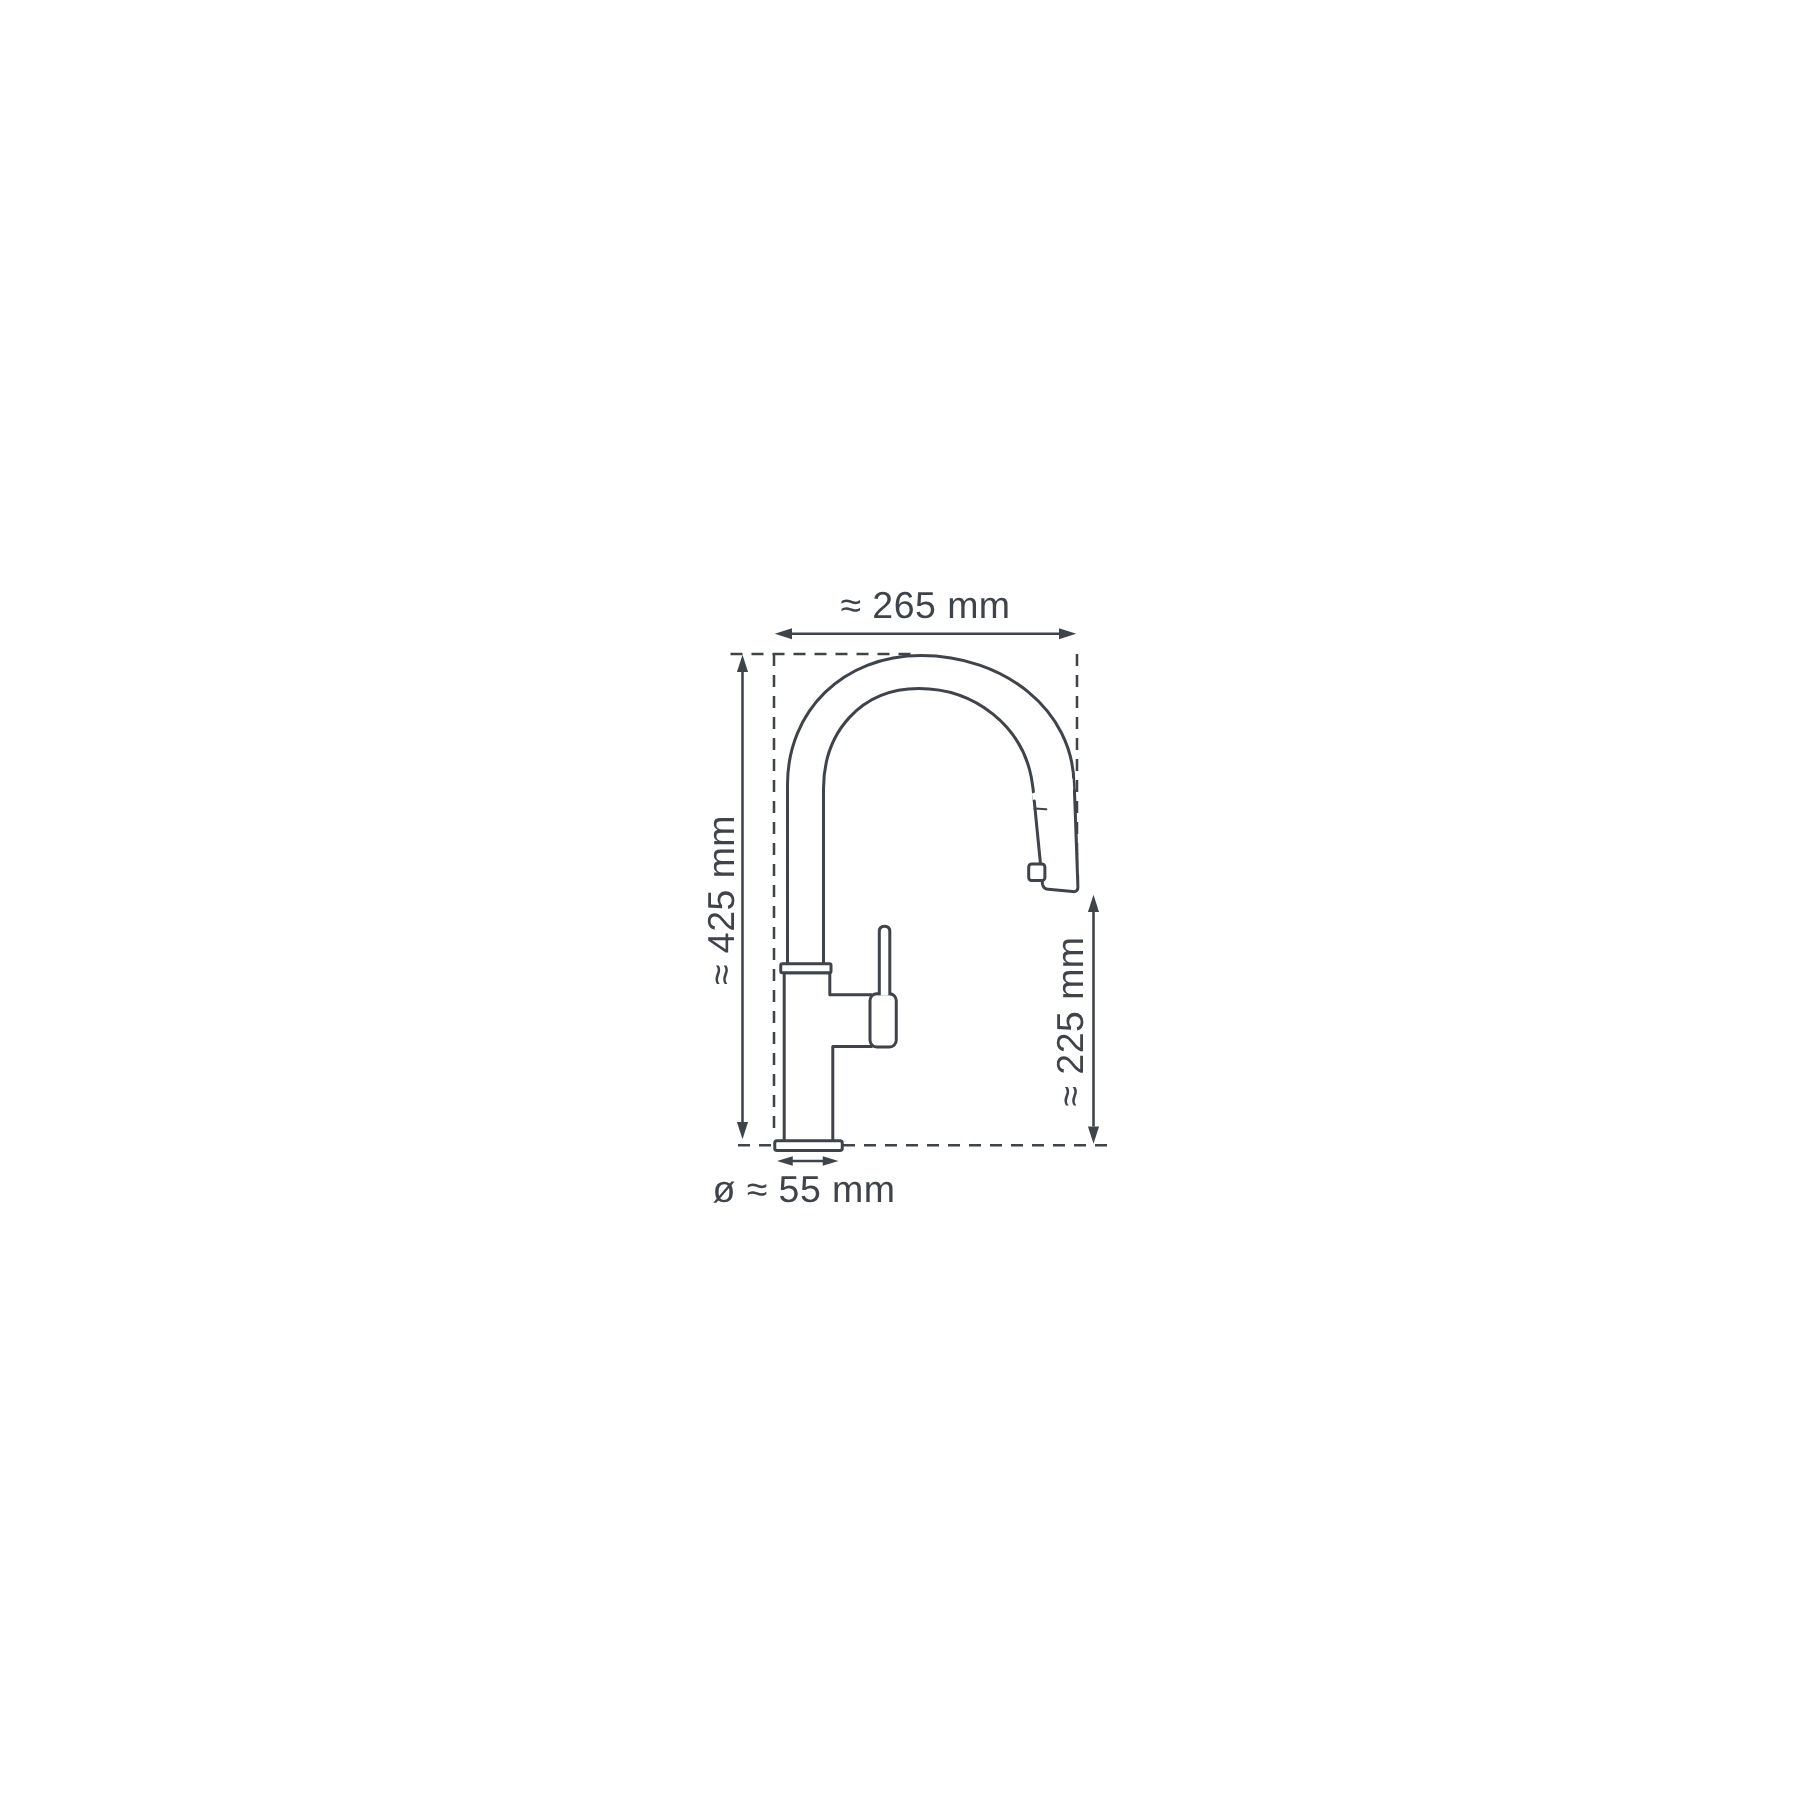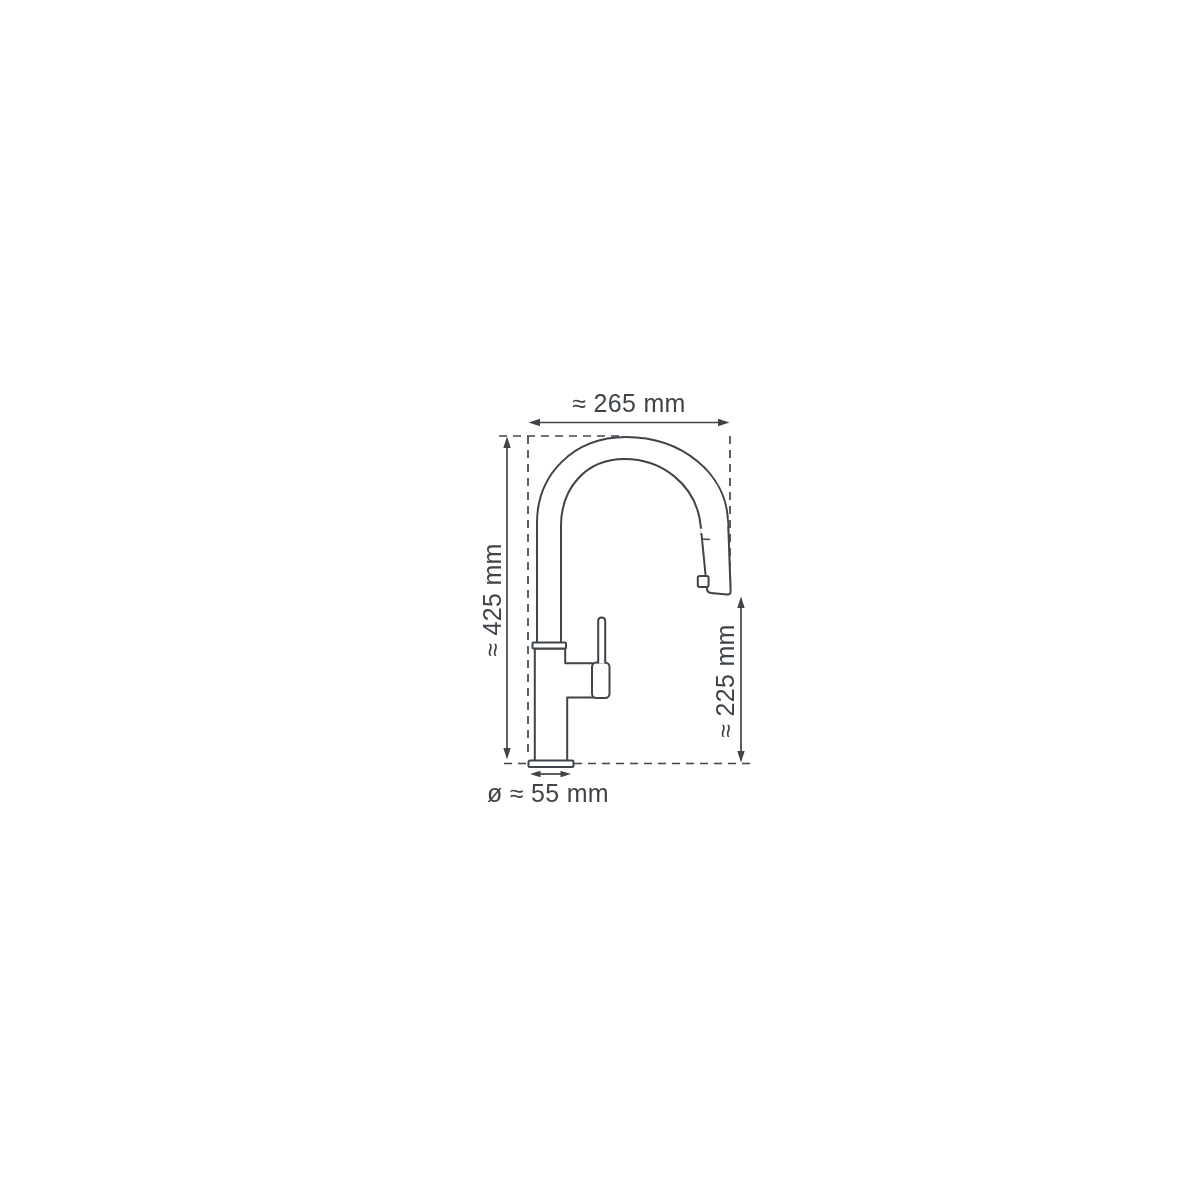--- a/index.html
+++ b/index.html
@@ -3,21 +3,21 @@
 <meta charset="utf-8">
 <style>
   :root { --ink: #3e4449; --bg: #ffffff; }
   html, body { margin: 0; padding: 0; }
   body {
     width: 1200px; height: 1200px;
     background: var(--bg);
     font-family: "Liberation Sans", sans-serif;
     overflow: hidden;
   }
-  .canvas { position: relative; width: 1152px; height: 1200px; background: var(--bg); padding-left: 12px; }
+  .canvas { position: relative; width: 1152px; height: 1200px; background: var(--bg); }
   svg { display: block; }
 
   
   .outline        { fill: none; stroke: var(--ink); stroke-width: 2;   stroke-linecap: round; stroke-linejoin: round; }
   .outline-filled { fill: var(--bg); stroke: var(--ink); stroke-width: 2; stroke-linejoin: round; }
   .fill-only      { fill: var(--bg); stroke: none; }
   .seam           { fill: none; stroke: var(--ink); stroke-width: 1.5; stroke-linecap: round; }
   .dim-line       { fill: none; stroke: var(--ink); stroke-width: 1.7; }
   .dash-line      { fill: none; stroke: var(--ink); stroke-width: 1.7; stroke-dasharray: 8 6; }
   .arrowhead      { fill: var(--ink); stroke: none; }

